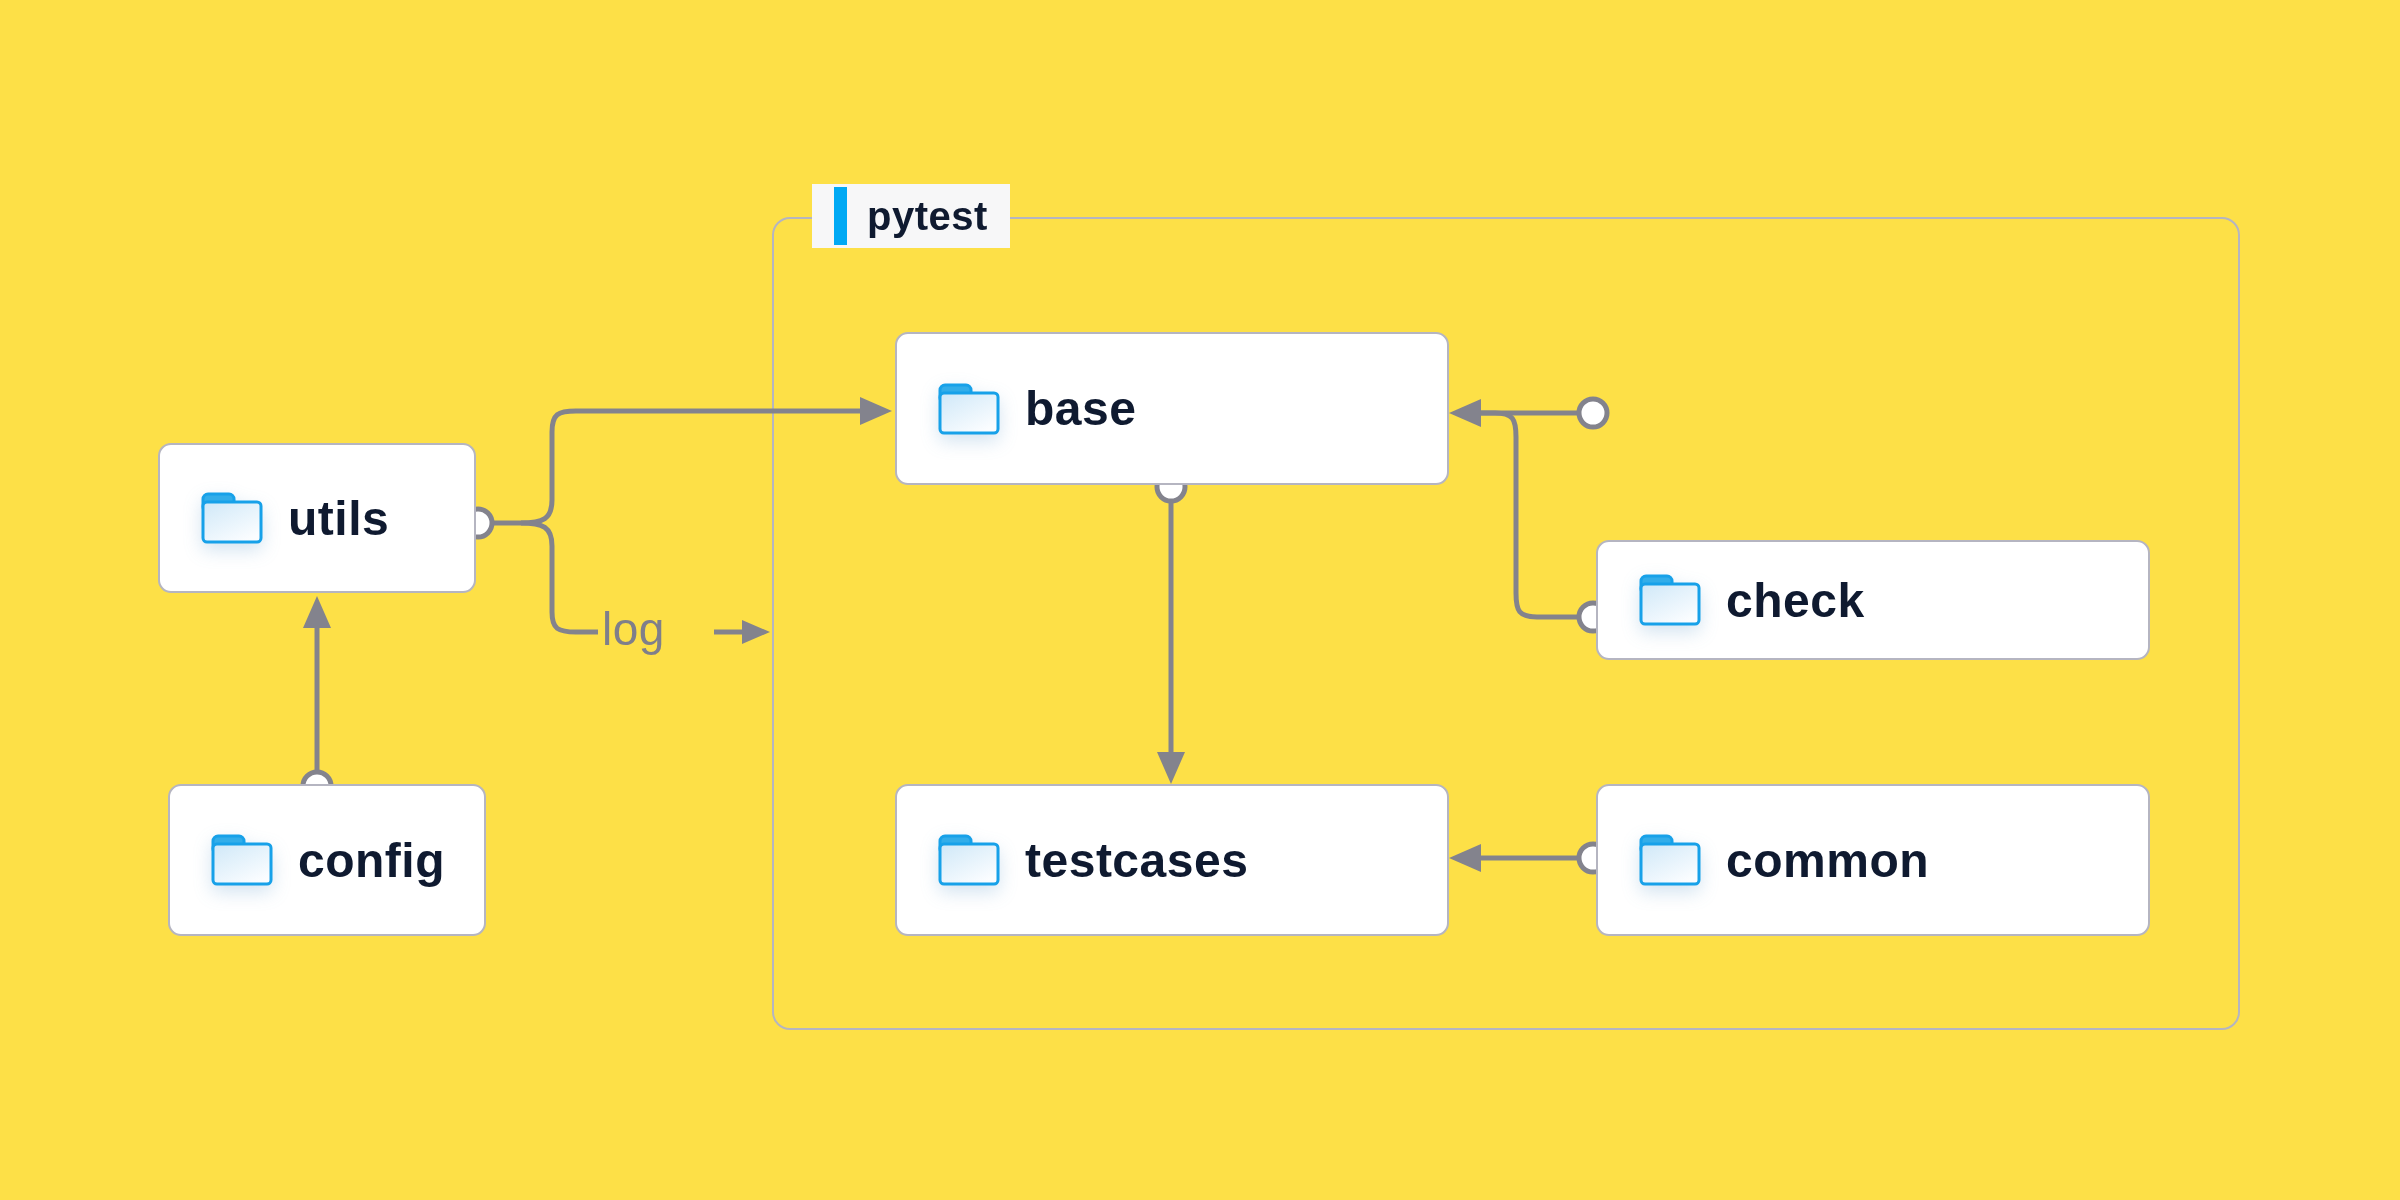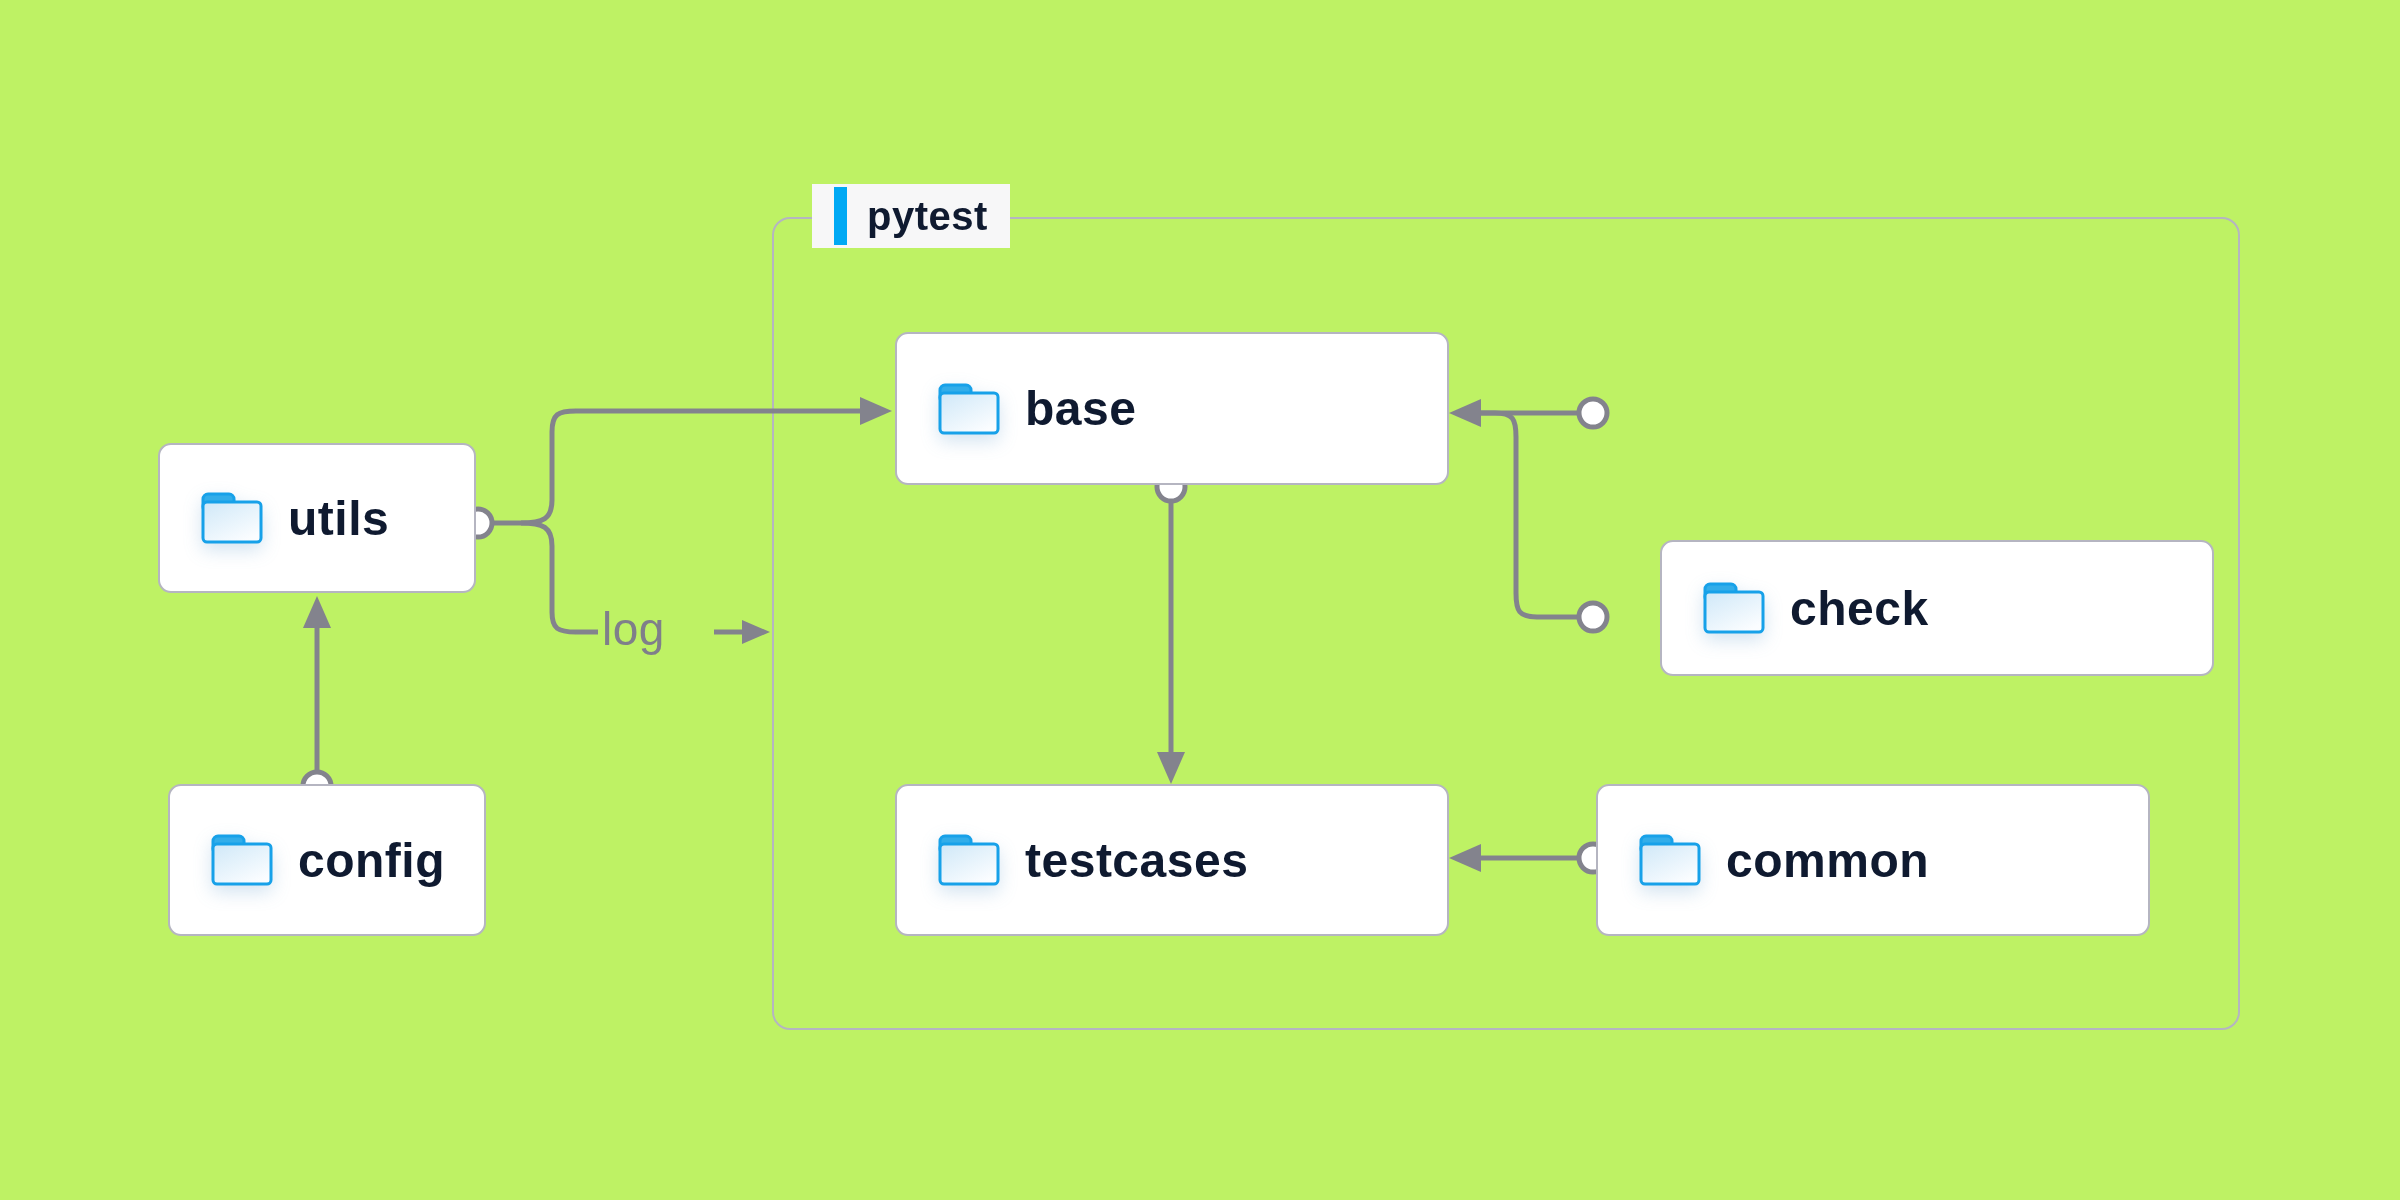--- a/index.html
+++ b/index.html
@@ -5,21 +5,21 @@
   html, body {
     margin: 0;
     padding: 0;
     background: #f7f7f8;
     font-family: "Liberation Sans", "DejaVu Sans", sans-serif;
   }
   .canvas {
     position: relative;
     width: 2400px;
     height: 1200px;
-    background: #bef264;
+    background: #fde047;
     overflow: hidden;
   }
   
   .group-box {
     position: absolute;
     left: 772px;
     top: 217px;
     width: 1468px;
     height: 813px;
     border: 2px solid #b5b5c1;
@@ -180,21 +180,21 @@
 
   <div class="node" style="left:895px; top:332px; width:554px; height:153px;">
     <svg class="folder-icon" width="68" height="58" viewBox="0 0 68 58">
       <rect x="5" y="5" width="31" height="18" rx="5" fill="#32ade9" stroke="#17a1e9" stroke-width="3"></rect>
       <rect x="5" y="13" width="58" height="40" rx="4" fill="url(#folderFill)" stroke="#17a1e9" stroke-width="3"></rect>
     </svg>
     <span class="node-label">base</span>
   </div>
 
 
-  <div class="node" style="left:1660px; top:540px; width:554px; height:136px;">
+  <div class="node" style="left:1596px; top:540px; width:554px; height:120px;">
     <svg class="folder-icon" width="68" height="58" viewBox="0 0 68 58">
       <rect x="5" y="5" width="31" height="18" rx="5" fill="#32ade9" stroke="#17a1e9" stroke-width="3"></rect>
       <rect x="5" y="13" width="58" height="40" rx="4" fill="url(#folderFill)" stroke="#17a1e9" stroke-width="3"></rect>
     </svg>
     <span class="node-label">check</span>
   </div>
 
   <div class="node" style="left:895px; top:784px; width:554px; height:152px;">
     <svg class="folder-icon" width="68" height="58" viewBox="0 0 68 58">
       <rect x="5" y="5" width="31" height="18" rx="5" fill="#32ade9" stroke="#17a1e9" stroke-width="3"></rect>

